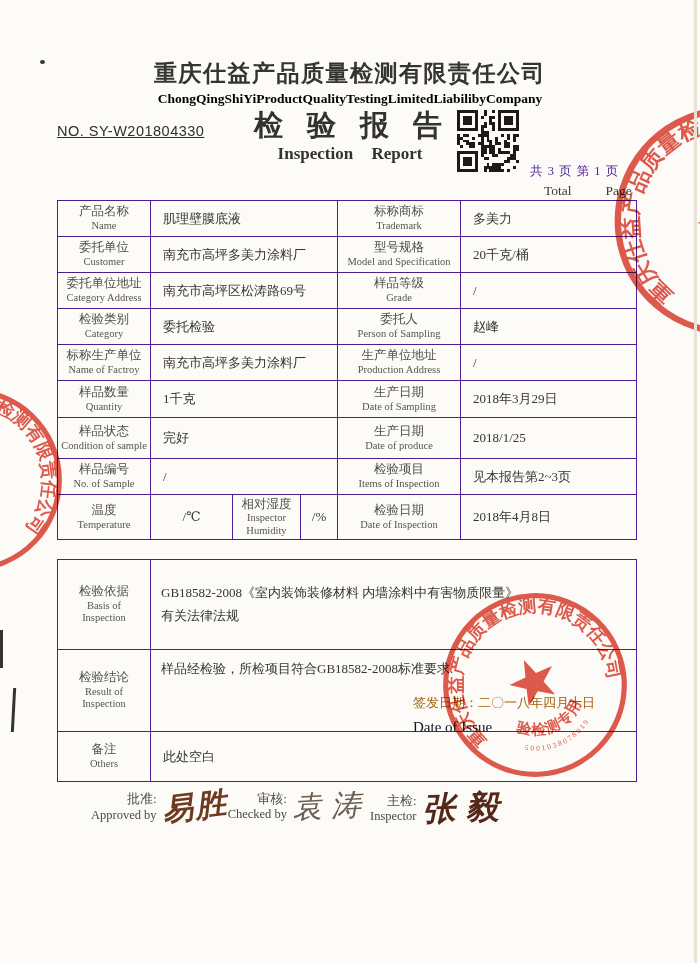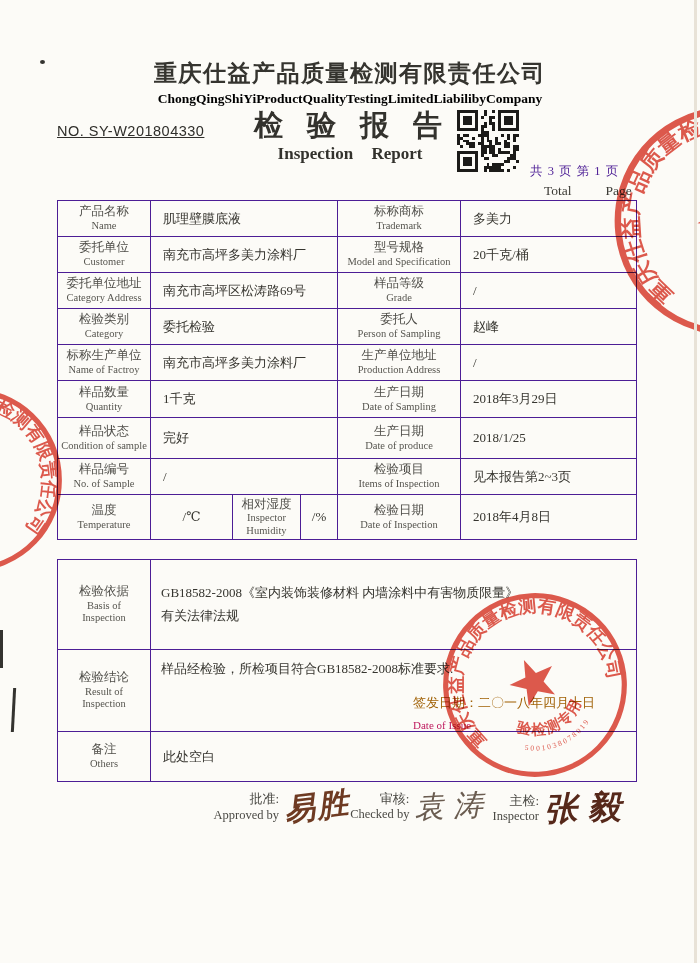--- a/index.html
+++ b/index.html
@@ -37,24 +37,24 @@
   .lab-en { display:block; font-size:10.5px; line-height:1.2; color:#56554f; }
   .val { font-size:13px; padding:2px 12px; vertical-align:middle; color:#36352f; }
   .val-c { text-align:center; padding:2px 2px; }
   .r36 { height:36px; } .r37 { height:37px; } .r41 { height:41px; } .r45 { height:45px; }
   .r90 { height:90px; } .r82 { height:82px; } .r50 { height:50px; }
   .basis-cell { vertical-align:middle; padding:4px 10px; }
   .basis-cell div { font-size:13px; line-height:1.7; }
   .concl-cell { position:relative; vertical-align:top; padding:10px 10px 0 10px; }
   .issue { position:absolute; left:262px; top:44px; }
   .issue-cn { font-size:13px; color:#a16207; }
-  .issue-en { font-size:11px; color:#be185d; margin-top:7px; }
+  .issue-en { font-size:15px; color:#0f172a; margin-top:7px; }
   
   .signs { position:absolute; left:57px; top:786px; width:579px; display:flex;
-    justify-content:flex-end; align-items:flex-start; box-sizing:border-box;
+    justify-content:flex-start; align-items:flex-start; box-sizing:border-box;
     padding:0 4px 0 34px; }
   .sig-group { display:flex; align-items:center; gap:5px; }
   .sig-label { text-align:right; color:#4b4a45; }
   .sig-cn { font-size:13px; line-height:1.3; }
   .sig-en { font-size:12.5px; line-height:1.2; }
   .sig-hand { font-style:italic; white-space:nowrap; }
   .sig1 { font-size:31px; font-weight:700; color:#6e3a22; transform:rotate(-7deg); letter-spacing:2px; }
   .sig2 { font-size:30px; color:#6a5c50; transform:rotate(-3deg); letter-spacing:9px; }
   .sig3 { font-size:33px; font-weight:700; color:#56281a; transform:rotate(-2deg); letter-spacing:11px; }
   

